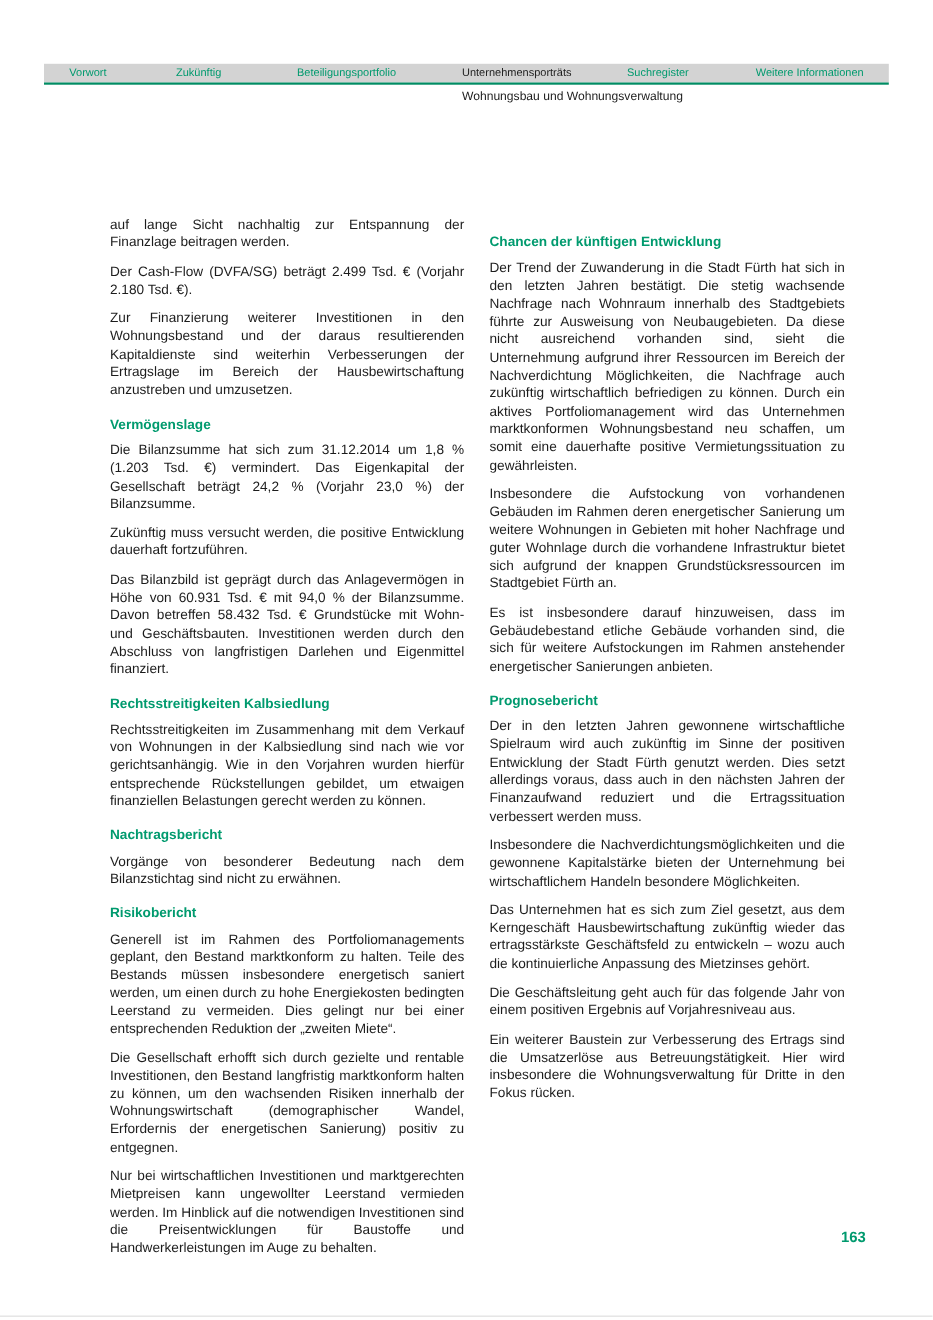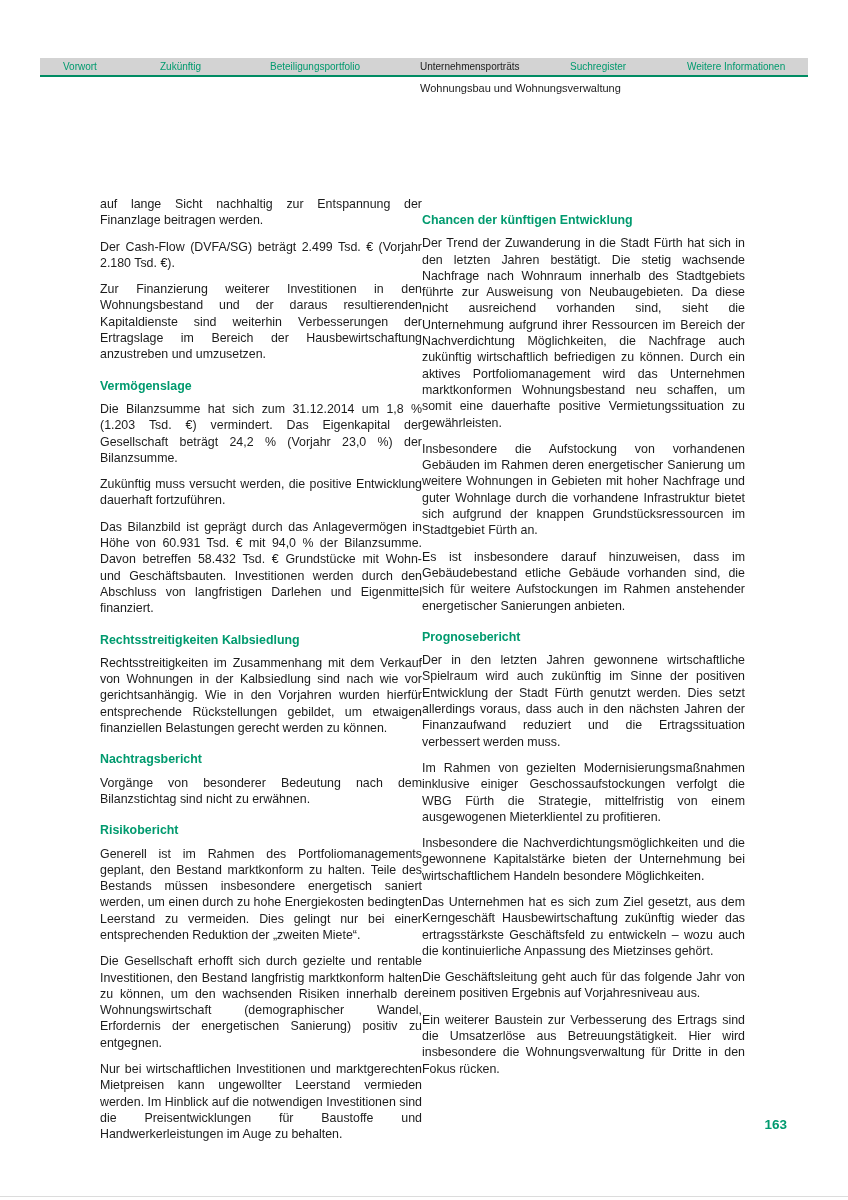--- a/index.html
+++ b/index.html
@@ -49,20 +49,21 @@
     line-height: 15px;
     color: #1c1c1c;
   }
   
   .columns {
     position: absolute;
     top: 196px; left: 100px;
     width: 668px;
     display: grid;
     grid-template-columns: 322px 323px;
+    column-gap: 23px;
   }
   .para {
     font-size: 12.4px;
     line-height: 16.3px;
     text-align: justify;
     margin: 0 0 10px 0;
     color: #1c1c1c;
   }
   .heading {
     font-size: 12.4px;
@@ -128,21 +129,20 @@
       <p class="para">Nur bei wirtschaftlichen Investitionen und marktgerechten Mietpreisen kann ungewollter Leerstand vermieden werden. Im Hinblick auf die notwendigen Investitionen sind die Preisentwicklungen für Baustoffe und Handwerkerleistungen im Auge zu behalten.</p>
     </div>
 
     <div class="col">
       <h4 class="heading">Chancen der künftigen Entwicklung</h4>
       <p class="para">Der Trend der Zuwanderung in die Stadt Fürth hat sich in den letzten Jahren bestätigt. Die stetig wachsende Nachfrage nach Wohnraum innerhalb des Stadtgebiets führte zur Ausweisung von Neubaugebieten. Da diese nicht ausreichend vorhanden sind, sieht die Unternehmung aufgrund ihrer Ressourcen im Bereich der Nachverdichtung Möglichkeiten, die Nachfrage auch zukünftig wirtschaftlich befriedigen zu können. Durch ein aktives Portfoliomanagement wird das Unternehmen marktkonformen Wohnungsbestand neu schaffen, um somit eine dauerhafte positive Vermietungssituation zu gewährleisten.</p>
       <p class="para">Insbesondere die Aufstockung von vorhandenen Gebäuden im Rahmen deren energetischer Sanierung um weitere Wohnungen in Gebieten mit hoher Nachfrage und guter Wohnlage durch die vorhandene Infrastruktur bietet sich aufgrund der knappen Grundstücksressourcen im Stadtgebiet Fürth an.</p>
       <p class="para">Es ist insbesondere darauf hinzuweisen, dass im Gebäudebestand etliche Gebäude vorhanden sind, die sich für weitere Aufstockungen im Rahmen anstehender energetischer Sanierungen anbieten.</p>
       <h4 class="heading">Prognosebericht</h4>
       <p class="para">Der in den letzten Jahren gewonnene wirtschaftliche Spielraum wird auch zukünftig im Sinne der positiven Entwicklung der Stadt Fürth genutzt werden. Dies setzt allerdings voraus, dass auch in den nächsten Jahren der Finanzaufwand reduziert und die Ertragssituation verbessert werden muss.</p>
-      <p class="para">Im Rahmen von gezielten Modernisierungsmaßnahmen inklusive einiger Geschossaufstockungen verfolgt die WBG Fürth die Strategie, mittelfristig von einem ausgewogenen Mieterklientel zu profitieren.</p>
       <p class="para">Insbesondere die Nachverdichtungsmöglichkeiten und die gewonnene Kapitalstärke bieten der Unternehmung bei wirtschaftlichem Handeln besondere Möglichkeiten.</p>
       <p class="para">Das Unternehmen hat es sich zum Ziel gesetzt, aus dem Kerngeschäft Hausbewirtschaftung zukünftig wieder das ertragsstärkste Geschäftsfeld zu entwickeln – wozu auch die kontinuierliche Anpassung des Mietzinses gehört.</p>
       <p class="para">Die Geschäftsleitung geht auch für das folgende Jahr von einem positiven Ergebnis auf Vorjahresniveau aus.</p>
       <p class="para">Ein weiterer Baustein zur Verbesserung des Ertrags sind die Umsatzerlöse aus Betreuungstätigkeit. Hier wird insbesondere die Wohnungsverwaltung für Dritte in den Fokus rücken.</p>
     </div>
 
   </div>
 
   <div class="page-number">163</div>
 

